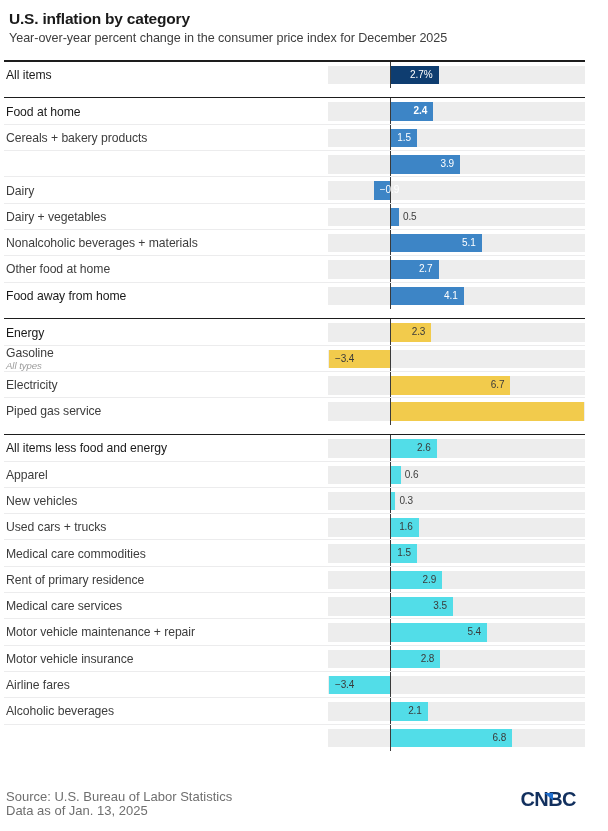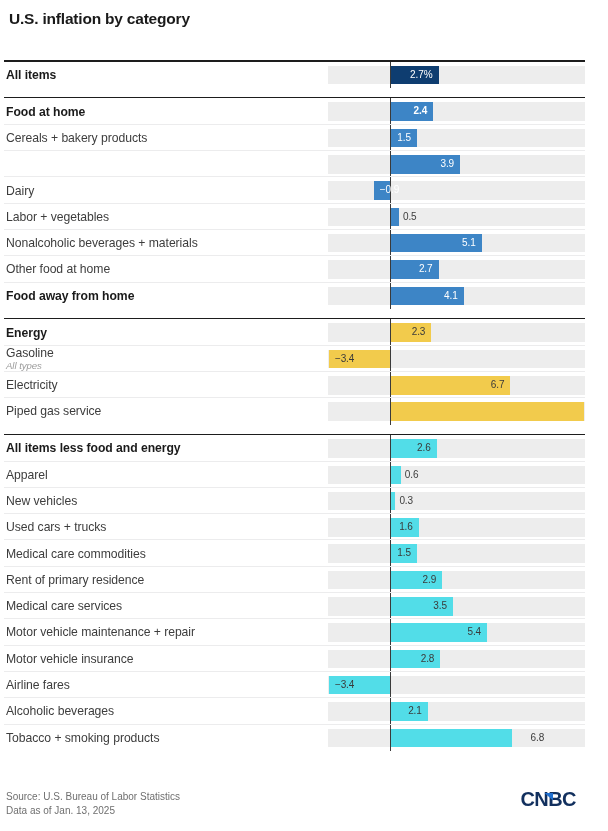--- a/index.html
+++ b/index.html
@@ -24,45 +24,46 @@
 
   .row{position:relative;height:26.3px;}
   .row .under{position:absolute;left:4px;right:23px;bottom:0;height:1px;background:#ececed;}
 
   .lbl{
     position:absolute;left:6px;top:0;height:26.3px;
     display:flex;flex-direction:column;justify-content:center;
     font-size:12.2px;color:#3d3d3d;line-height:14px;letter-spacing:-0.05px;
     white-space:nowrap;
   }
-  .lbl.bold{font-weight:bold;color:#1a1a1a;}
+  .lbl.bold{font-weight:normal;color:#1a1a1a;}
   .lbl .sub{font-size:9.6px;font-style:italic;color:#9a9a9a;line-height:11px;margin-top:0px;}
 
   
   .track{position:absolute;left:328px;width:257px;top:4px;height:18.5px;background:#ededed;}
   .zero{position:absolute;left:390px;width:1px;top:0;height:26.3px;background:#3a3a3a;}
   .bar{position:absolute;top:4px;height:18.5px;}
   .val{
     position:absolute;top:4px;height:24px;line-height:18.5px;
     font-size:10px;letter-spacing:-0.1px;white-space:nowrap;
   }
   .val.inR{text-align:right;}
   .val.inL{text-align:left;}
 
   
-  .foot{position:absolute;left:6px;bottom:13px;font-size:10px;color:#6f6f6f;line-height:14px;}
+  .foot{position:absolute;left:6px;bottom:13px;font-size:13px;color:#6f6f6f;line-height:14px;}
   .logo{position:absolute;right:13px;bottom:19px;width:74px;height:24px;}
 </style>
 </head>
 <body>
 
 <div class="wrap">
 
   <div class="hdr">
     <div class="title">U.S. inflation by category</div>
+    <div class="subtitle">Year-over-year percent change in the consumer price index for December 2025</div>
   </div>
 
   <div class="chart" id="chart">
       <div class="section">
         <div class="rule"></div>
         <div class="row nounder">
           <div class="track"></div>
           <div class="bar" style="background: rgb(14, 61, 112); left: 390px; width: 48.5253px;"></div>
           <div class="zero" style="background: rgb(58, 58, 58);"></div>
           <div class="val inR" style="left: 390px; width: 42.5253px; color: rgb(255, 255, 255);">2.7%</div>
@@ -110,21 +111,21 @@
             <span>Dairy</span>
           </div>
           <div class="under"></div>
         </div>
         <div class="row">
           <div class="track"></div>
           <div class="bar" style="background: rgb(61, 133, 198); left: 390px; width: 8.98618px;"></div>
           <div class="zero" style="background: rgb(58, 58, 58);"></div>
           <div class="val inL" style="left: 402.986px; color: rgb(61, 61, 61);">0.5</div>
           <div class="lbl">
-            <span>Labor + vegetables</span>
+            <span>Dairy + vegetables</span>
           </div>
           <div class="under"></div>
         </div>
         <div class="row">
           <div class="track"></div>
           <div class="bar" style="background: rgb(61, 133, 198); left: 390px; width: 91.659px;"></div>
           <div class="zero" style="background: rgb(58, 58, 58);"></div>
           <div class="val inR" style="left: 390px; width: 85.659px; color: rgb(255, 255, 255);">5.1</div>
           <div class="lbl">
             <span>Nonalcoholic beverages + materials</span>
@@ -304,24 +305,21 @@
           <div class="val inR" style="left: 390px; width: 31.7419px; color: rgb(58, 58, 58); text-align: right;">2.1</div>
           <div class="lbl">
             <span>Alcoholic beverages</span>
           </div>
           <div class="under"></div>
         </div>
         <div class="row nounder">
           <div class="track"></div>
           <div class="bar" style="background: rgb(82, 221, 232); left: 390px; width: 122.212px;"></div>
           <div class="zero" style="background: rgb(58, 58, 58);"></div>
-          <div class="val inR" style="left: 390px; width: 116.212px; color: rgb(58, 58, 58); padding-left: 38px;">6.8</div>
-          <div class="lbl">
-            <span>Tobacco + smoking products</span>
-          </div>
+          <div class="val inR" style="left: 390px; width: 116.212px; color: rgb(58, 58, 58);">6.8</div>
         </div>
       </div>
     </div>
 
   <div class="foot">
     <div>Source: U.S. Bureau of Labor Statistics</div>
     <div>Data as of Jan. 13, 2025</div>
   </div>
 
   <div class="logo">

